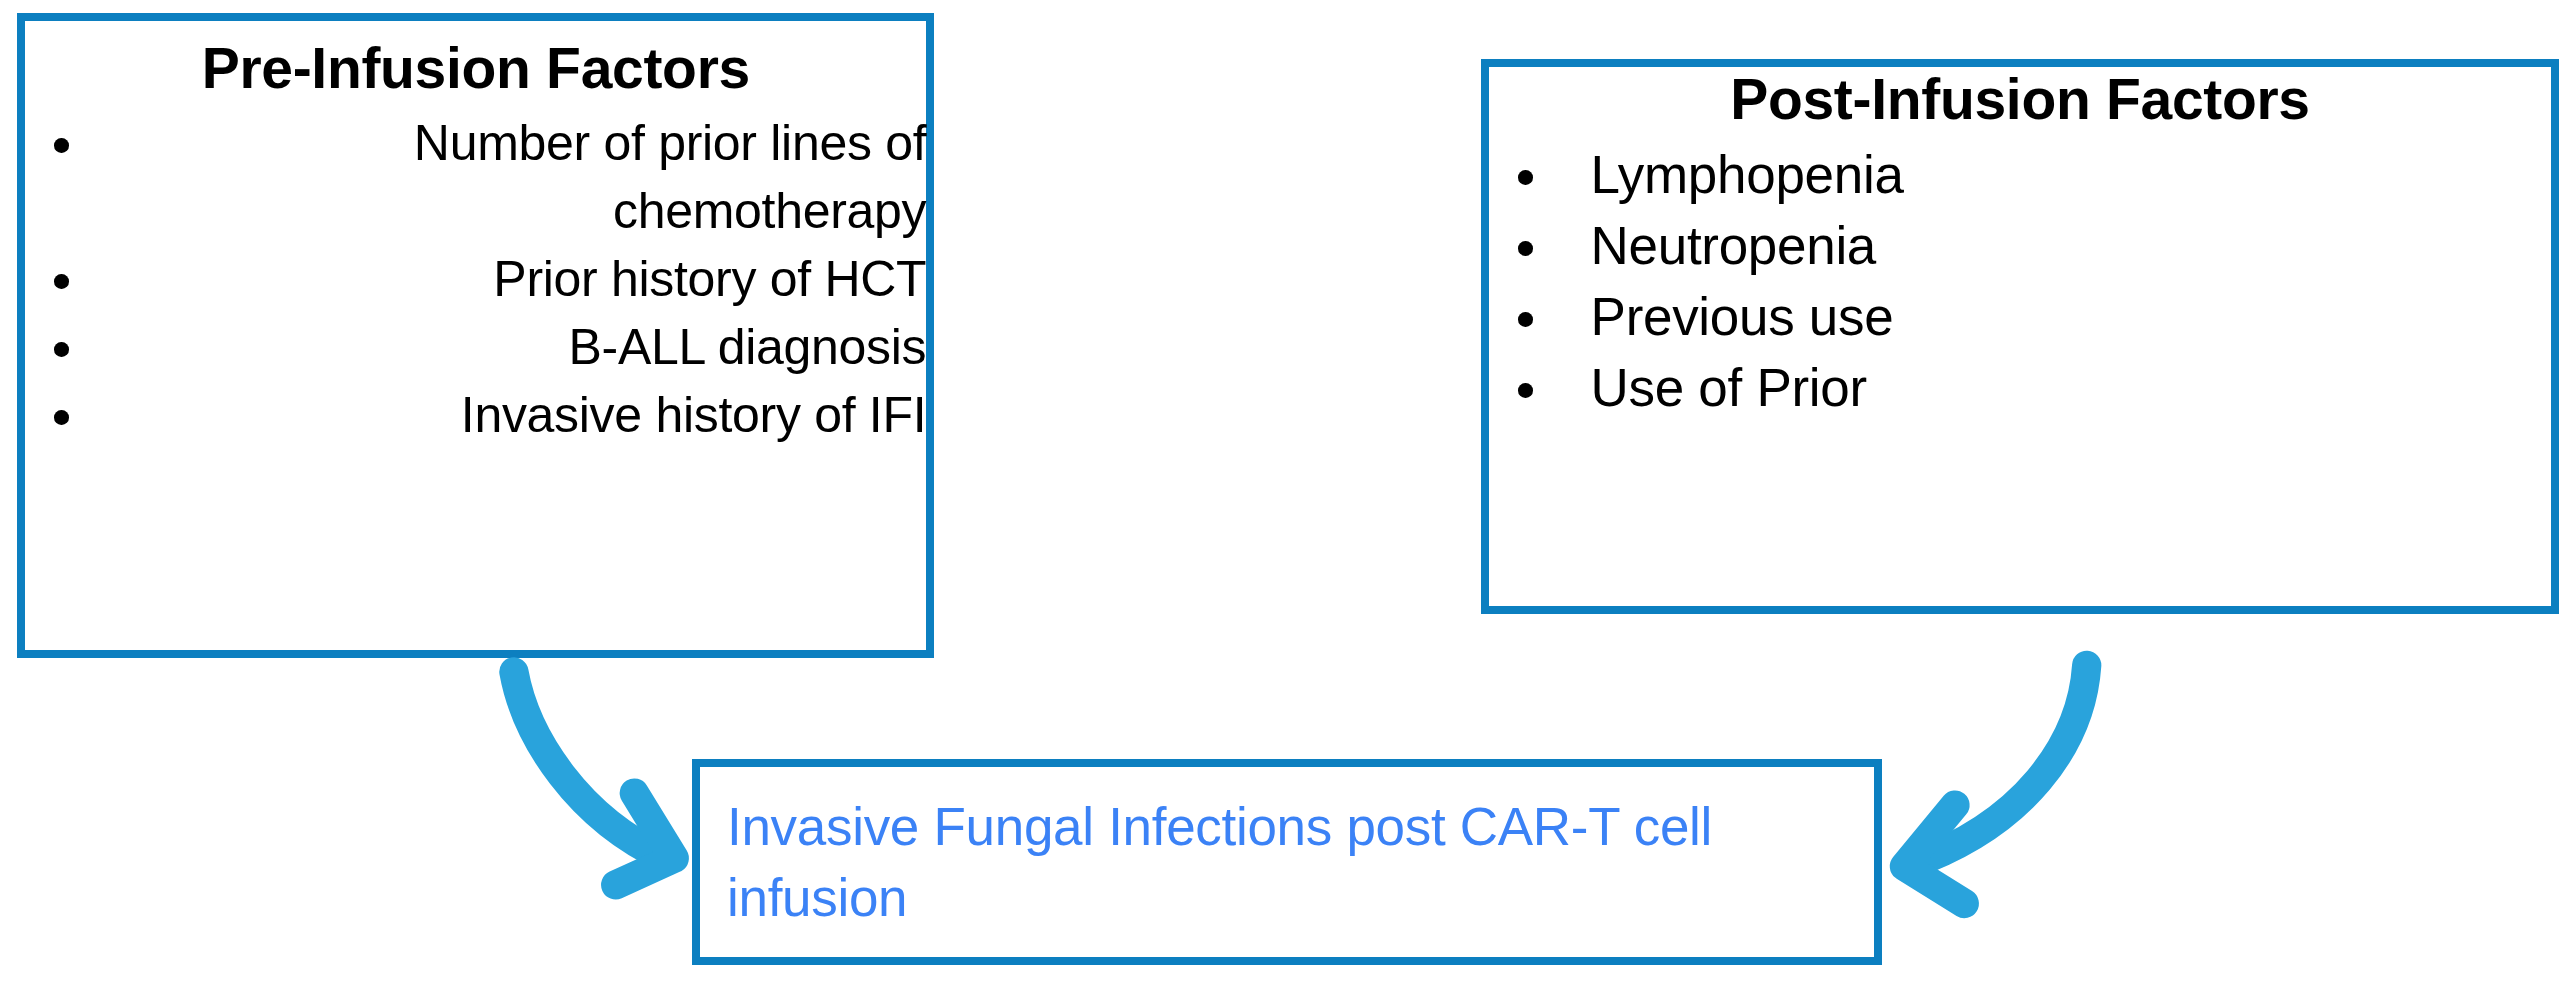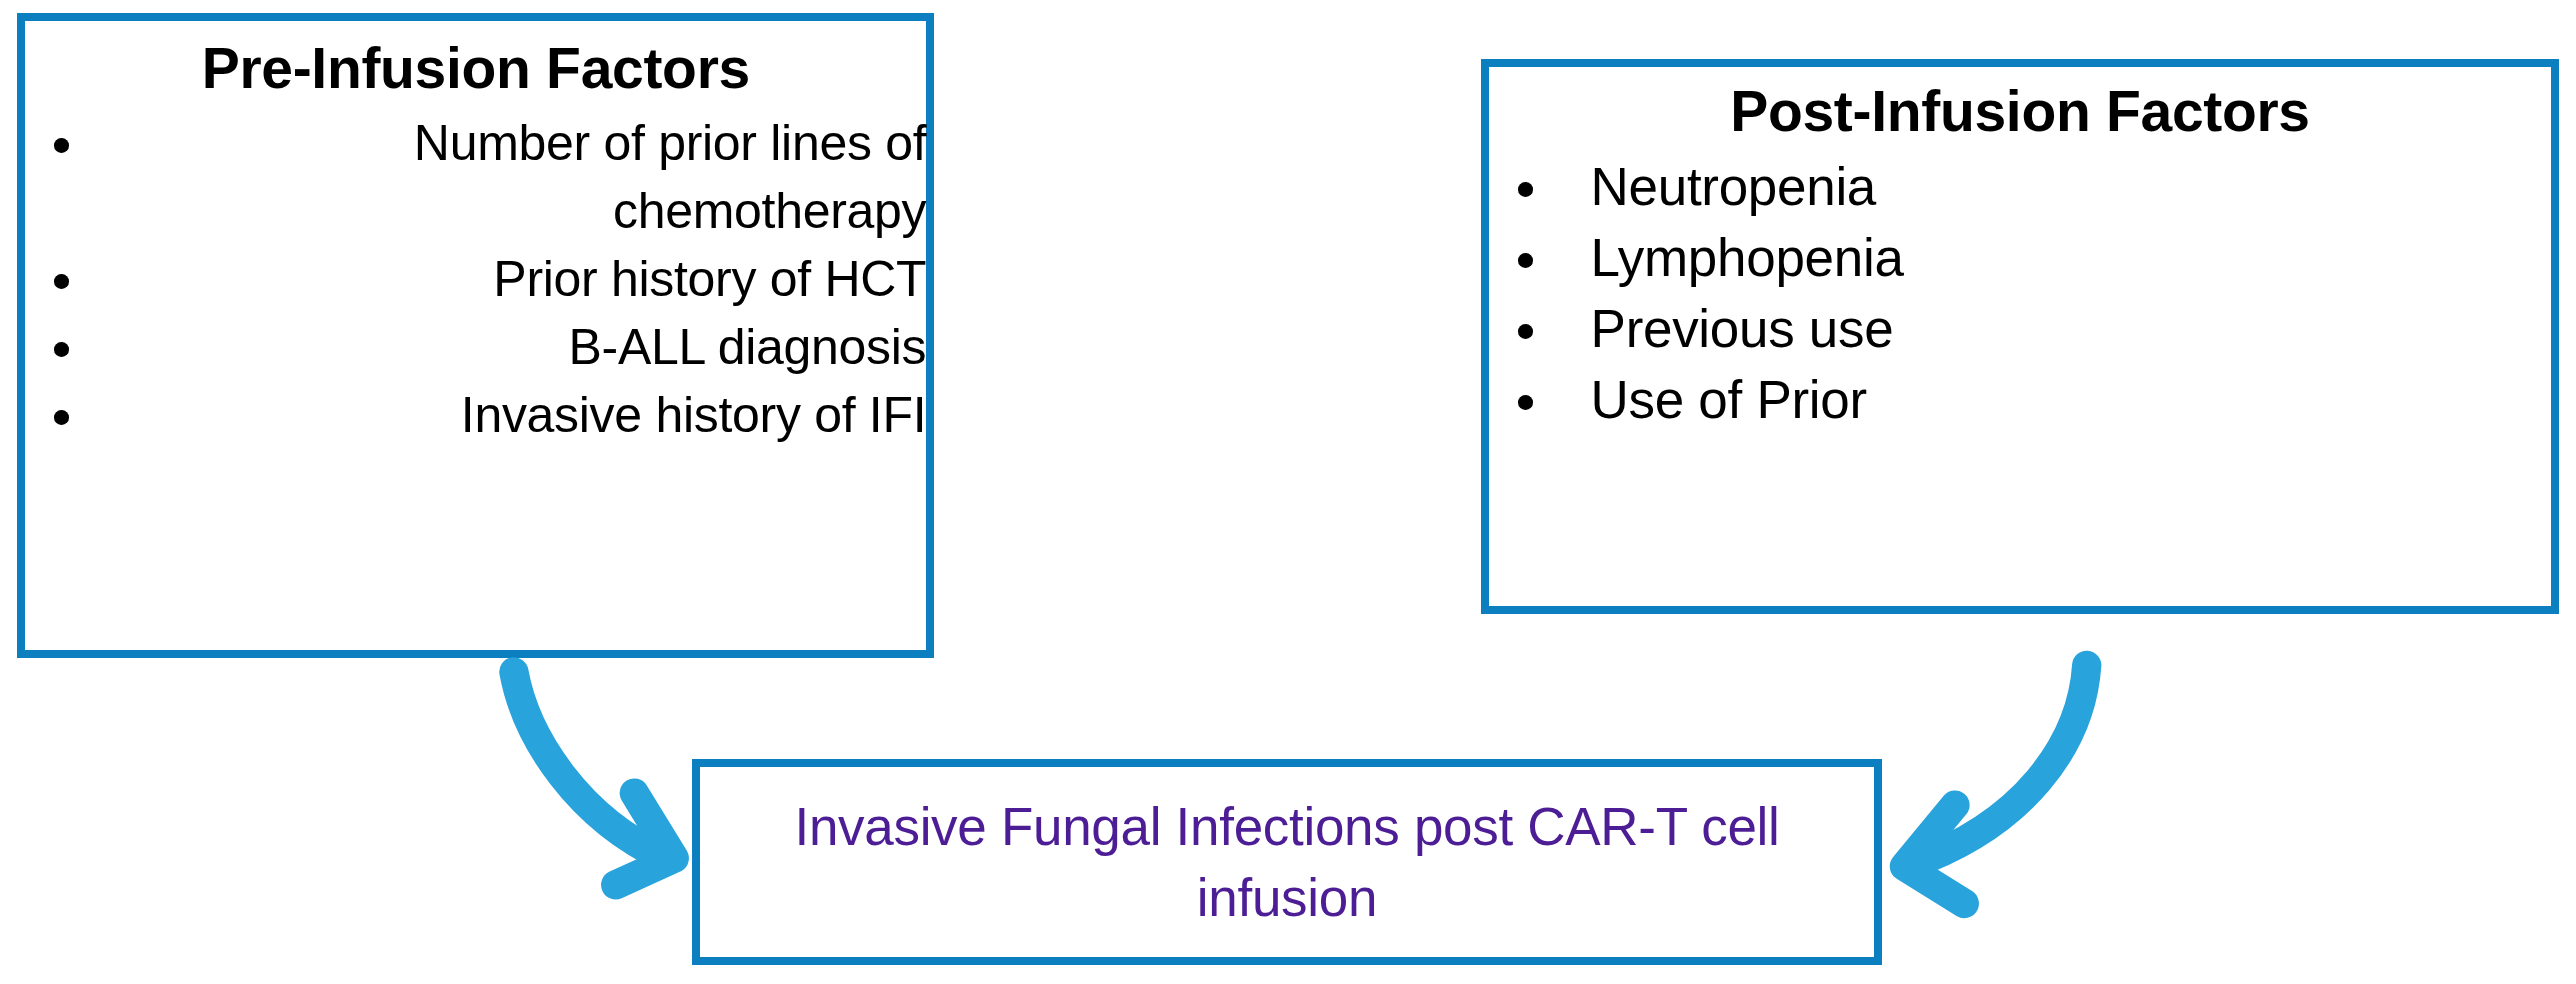--- a/index.html
+++ b/index.html
@@ -92,21 +92,20 @@
   
   #post-box {
     left: 1481px;
     top: 59px;
     width: 1078px;
     height: 555px;
   }
   #post-box .box-title {
     font-size: 57px;
     line-height: 64px;
-    margin-top: 12px;
   }
   #post-box ul.factor-list {
     margin-top: 8px;
     margin-left: 14.6px;
   }
   #post-box ul.factor-list li {
     font-size: 53px;
     line-height: 71px;
     min-height: 71px;
     padding-left: 87px;
@@ -122,22 +121,21 @@
   #outcome-box {
     left: 692px;
     top: 759px;
     width: 1190px;
     height: 206px;
     display: flex;
     align-items: center;
     justify-content: center;
   }
   #outcome-box .outcome-text {
-    text-align: center;
-    color: #4c1d95;
+    color: #3b82f6;
     font-size: 53px;
     line-height: 71px;
     font-family: "Liberation Sans Narrow", "Liberation Sans", sans-serif;
     letter-spacing: -0.3px;
     padding: 0 27px;
   }
 
   
   #arrows {
     position: absolute;
@@ -172,25 +170,25 @@
         <span class="li-text">Invasive history of IFI</span>
       </li>
     </ul>
   </div>
 
   <div class="fbox" id="post-box">
     <div class="box-title">Post-Infusion Factors</div>
     <ul class="factor-list" id="post-list">
       <li>
         <span class="bullet"></span>
+        <span class="li-text">Lymphopenia</span>
+      </li>
+      <li>
+        <span class="bullet"></span>
         <span class="li-text">Neutropenia</span>
-      </li>
-      <li>
-        <span class="bullet"></span>
-        <span class="li-text">Lymphopenia</span>
       </li>
       <li>
         <span class="bullet"></span>
         <span class="li-text">Previous use</span>
       </li>
       <li>
         <span class="bullet"></span>
         <span class="li-text">Use of Prior</span>
       </li>
     </ul>

